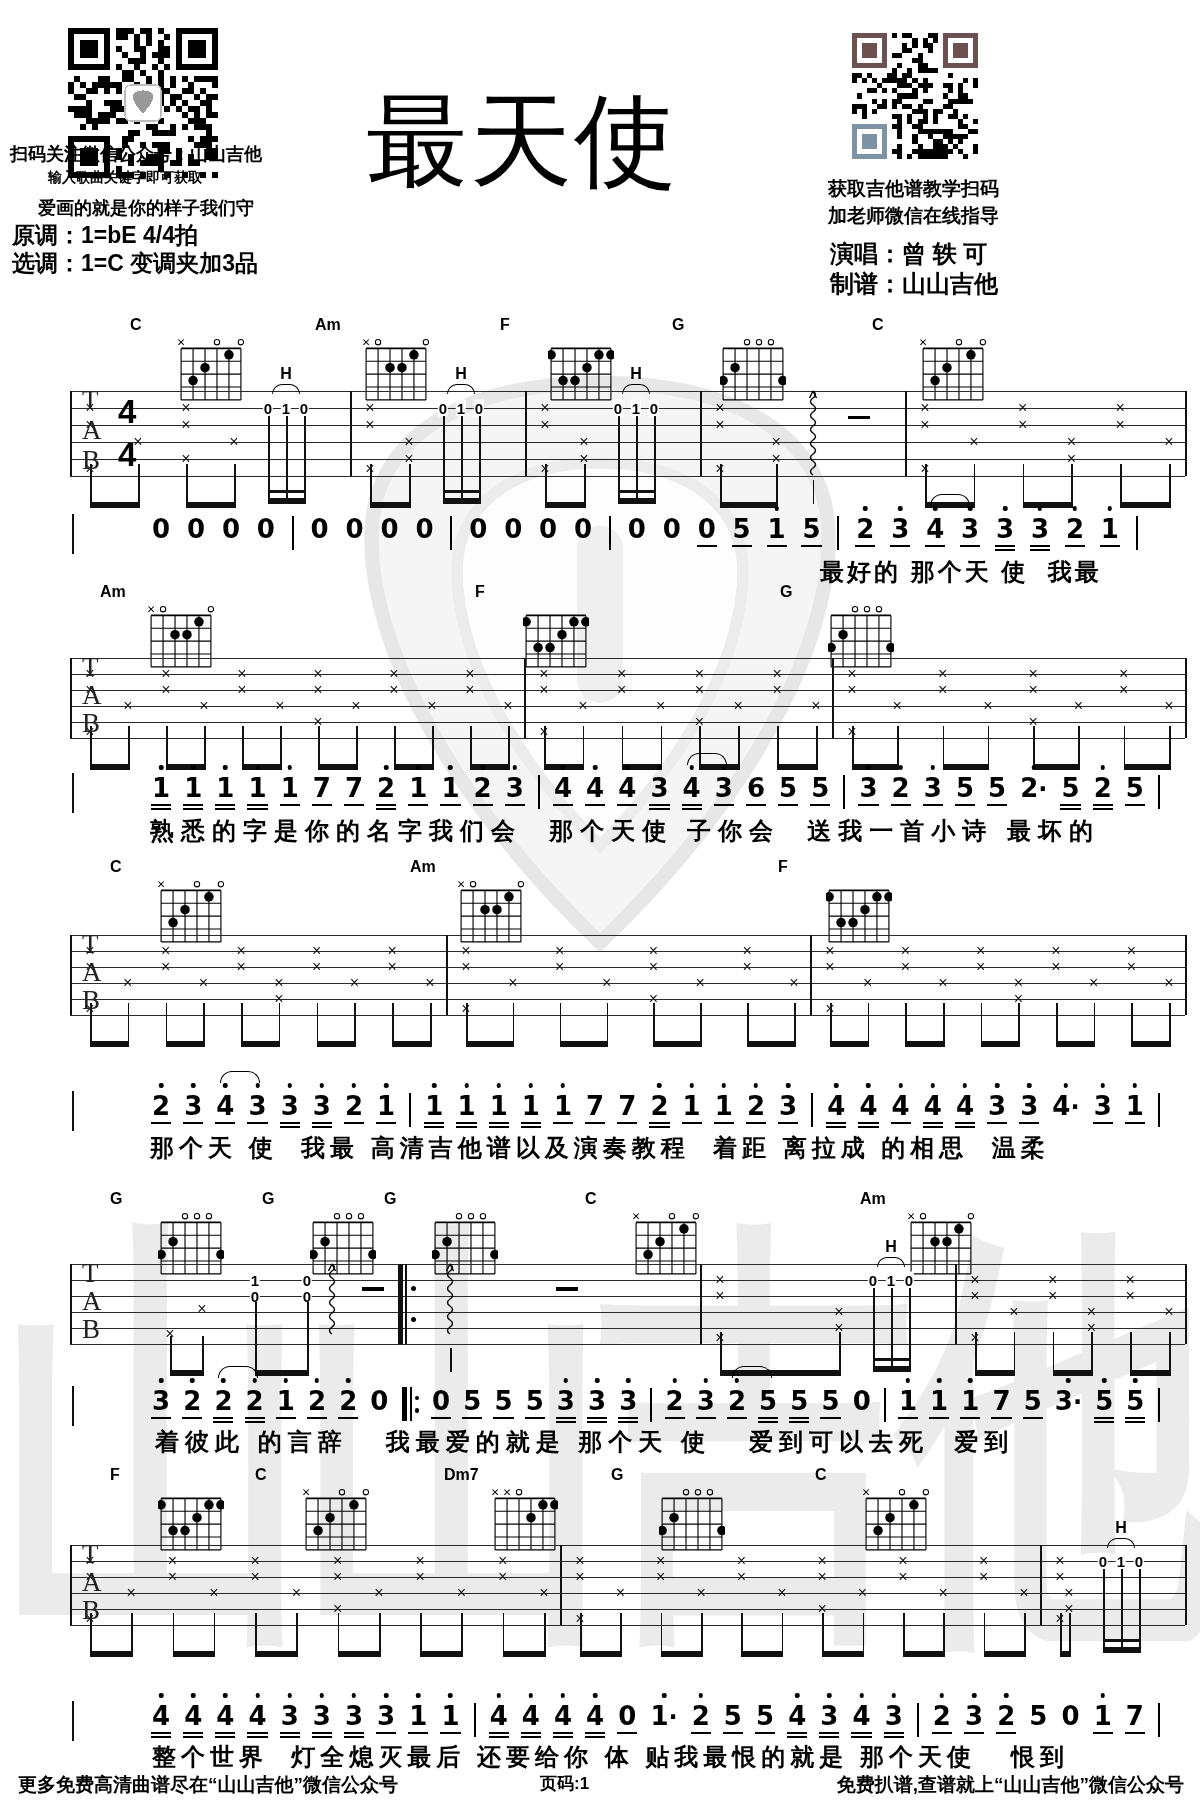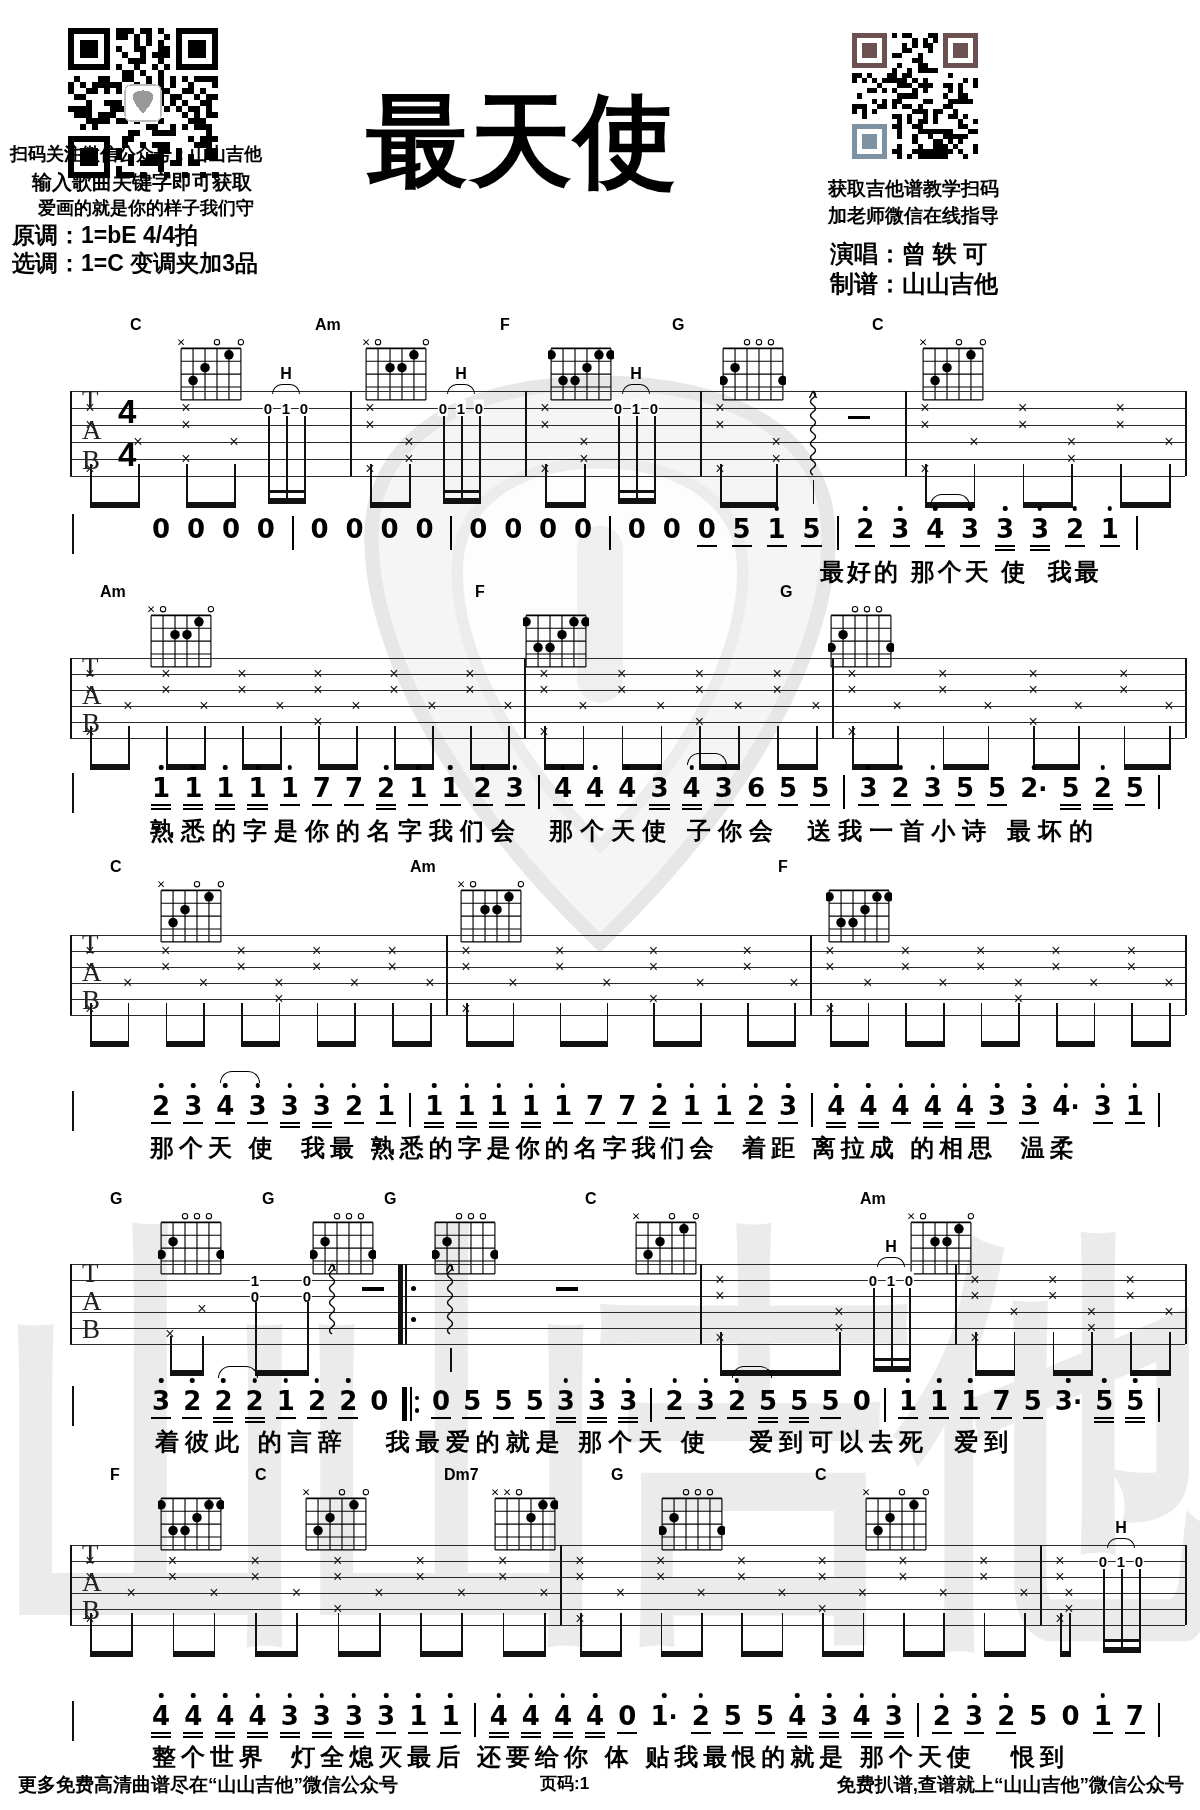--- a/index.html
+++ b/index.html
@@ -6,21 +6,21 @@
   .page{position:relative;width:1200px;height:1810px;background:#fff;overflow:hidden;
         font-family:"Liberation Sans","DejaVu Sans",sans-serif;color:#000;}
   .abs{position:absolute;}
   
   .wm-text{position:absolute;left:-10px;top:1150px;width:1220px;text-align:center;
            font-size:315px;font-weight:700;color:#dcdcdc;opacity:.55;letter-spacing:-14px;
            transform:scaleY(1.38);transform-origin:top;white-space:nowrap;z-index:0;}
   .wm-pick{position:absolute;left:310px;top:360px;z-index:0;}
   
   .title{position:absolute;left:0;top:74px;width:1044px;text-align:center;
-         font-size:102px;font-weight:700;letter-spacing:2px;z-index:2;}
+         font-size:102px;font-weight:400;letter-spacing:2px;z-index:2;}
   .qr{position:absolute;z-index:2;}
   .cap{position:absolute;font-weight:700;z-index:2;white-space:nowrap;}
   .keyline{position:absolute;font-size:23px;font-weight:800;z-index:2;white-space:nowrap;}
   .credit{position:absolute;font-size:24px;font-weight:800;z-index:2;white-space:nowrap;}
   
   .sys{position:absolute;left:0;top:0;width:1200px;z-index:2;}
   .staff-line{position:absolute;height:1.4px;background:#2a2a2a;}
   .vbar{position:absolute;width:1.6px;background:#111;}
   .vbar.thick{width:5px;}
   .tabletter{position:absolute;font-family:"Liberation Serif","DejaVu Serif",serif;
@@ -287,21 +287,21 @@
           <rect x="0" y="18" width="7" height="7"></rect>
           <rect x="1" y="19" width="5" height="5" fill="#fff"></rect>
           <rect x="2" y="20" width="3" height="3"></rect>
         </g>
         <g>
           <rect x="9.5" y="9.5" width="6" height="6" rx="1" fill="#fff" stroke="#bbb" stroke-width="0.25"></rect>
           <path d="M12.5 14.2 C11.2 13 10.8 12 10.8 11.4 C10.8 10.7 11.6 10.4 12.5 10.4 C13.4 10.4 14.2 10.7 14.2 11.4 C14.2 12 13.8 13 12.5 14.2 Z" fill="#999"></path>
         </g>
       </svg></div>
   <div class="cap" style="left:10px;top:142px;font-size:18px;">扫码关注微信公众号：山山吉他</div>
-  <div class="cap" style="left:32px;top:169px;font-size:20px;">输入歌曲关键字即可获取</div>
+  <div class="cap" style="left:48px;top:169px;font-size:14px;">输入歌曲关键字即可获取</div>
   <div class="cap" style="left:38px;top:196px;font-size:18px;">爱画的就是你的样子我们守</div>
   <div class="keyline" style="left:12px;top:220px;">原调：1=bE    4/4拍</div>
   <div class="keyline" style="left:12px;top:248px;">选调：1=C 变调夹加3品</div>
 
   <div class="qr" id="qr-right" style="left:852px;top:33px;"><svg width="126" height="126" viewBox="0 0 25 25" shape-rendering="crispEdges">
         <g fill="#000">
           <rect x="8" y="0" width="1" height="1"></rect>
           <rect x="10" y="0" width="1" height="1"></rect>
           <rect x="11" y="0" width="1" height="1"></rect>
           <rect x="15" y="0" width="1" height="1"></rect>
@@ -1147,21 +1147,21 @@
           <div class="tok"><span>4</span><div class="odot"></div><div class="ul" style="bottom: -3px;"></div><div class="ul" style="bottom: -7px;"></div></div>
           <div class="tok"><span>4</span><div class="odot"></div><div class="ul" style="bottom: -3px;"></div><div class="ul" style="bottom: -7px;"></div></div>
           <div class="tok"><span>3</span><div class="odot"></div><div class="ul" style="bottom: -3px;"></div></div>
           <div class="tok"><span>3</span><div class="odot"></div><div class="ul" style="bottom: -3px;"></div></div>
           <div class="tok"><span>4</span><span class="aug">·</span><div class="odot"></div></div>
           <div class="tok"><span>3</span><div class="odot"></div><div class="ul" style="bottom: -3px;"></div></div>
           <div class="tok"><span>1</span><div class="odot"></div><div class="ul" style="bottom: -3px;"></div></div>
           <div class="tokbar"></div>
         </div>
         <div class="vbar" style="left: 72px; top: 1091px; height: 40px;"></div>
-        <div class="lyric" style="left: 150px; top: 1132px; letter-spacing: 5px;">那个天 使  我最 熟悉的字是你的名字我们会  着距 离拉成 的相思  温柔</div>
+        <div class="lyric" style="left: 150px; top: 1132px; letter-spacing: 5px;">那个天 使  我最 高清吉他谱以及演奏教程  着距 离拉成 的相思  温柔</div>
       </div>
       <div class="sys">
         <div class="chname" style="left: 150px; top: 1190px; width: 80px;">G</div>
         <div class="abs" style="left: 158px; top: 1210px;"><svg width="66" height="66" viewBox="0 0 64 64">
             <line x1="3" y1="12" x2="3" y2="62" stroke="#000" stroke-width="1.1"></line>
             <line x1="14.6" y1="12" x2="14.6" y2="62" stroke="#000" stroke-width="1.1"></line>
             <line x1="26.2" y1="12" x2="26.2" y2="62" stroke="#000" stroke-width="1.1"></line>
             <circle cx="26.2" cy="6" r="2.6" fill="none" stroke="#000" stroke-width="1"></circle>
             <line x1="37.8" y1="12" x2="37.8" y2="62" stroke="#000" stroke-width="1.1"></line>
             <circle cx="37.8" cy="6" r="2.6" fill="none" stroke="#000" stroke-width="1"></circle>

